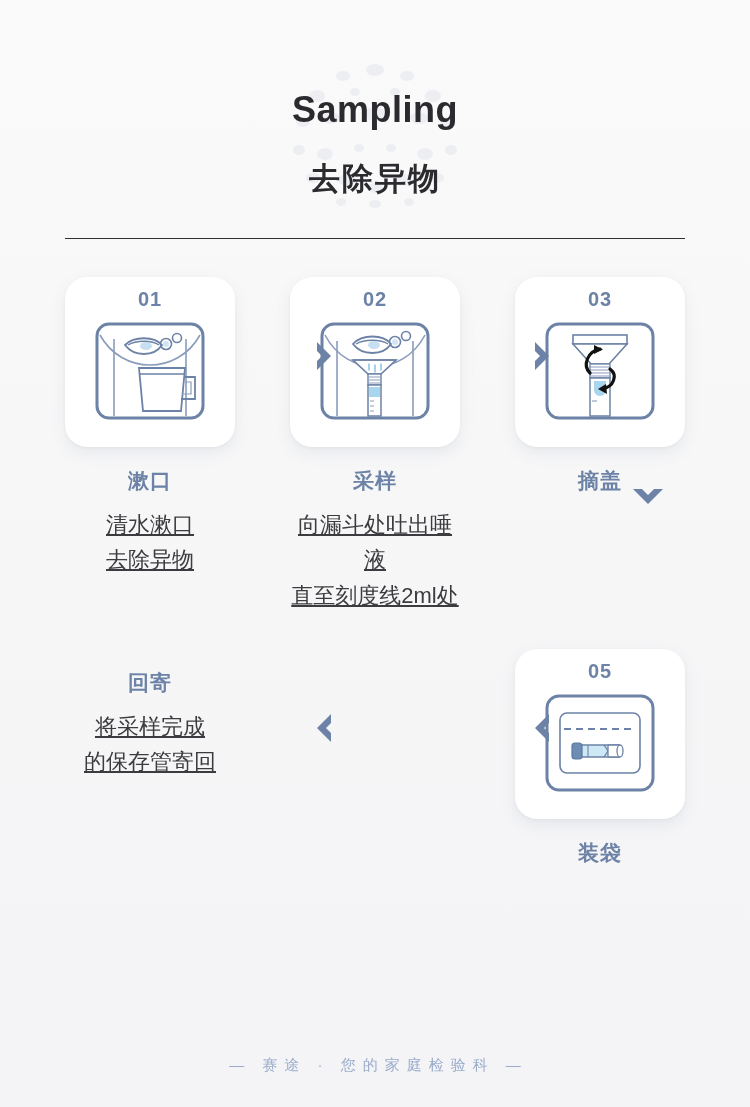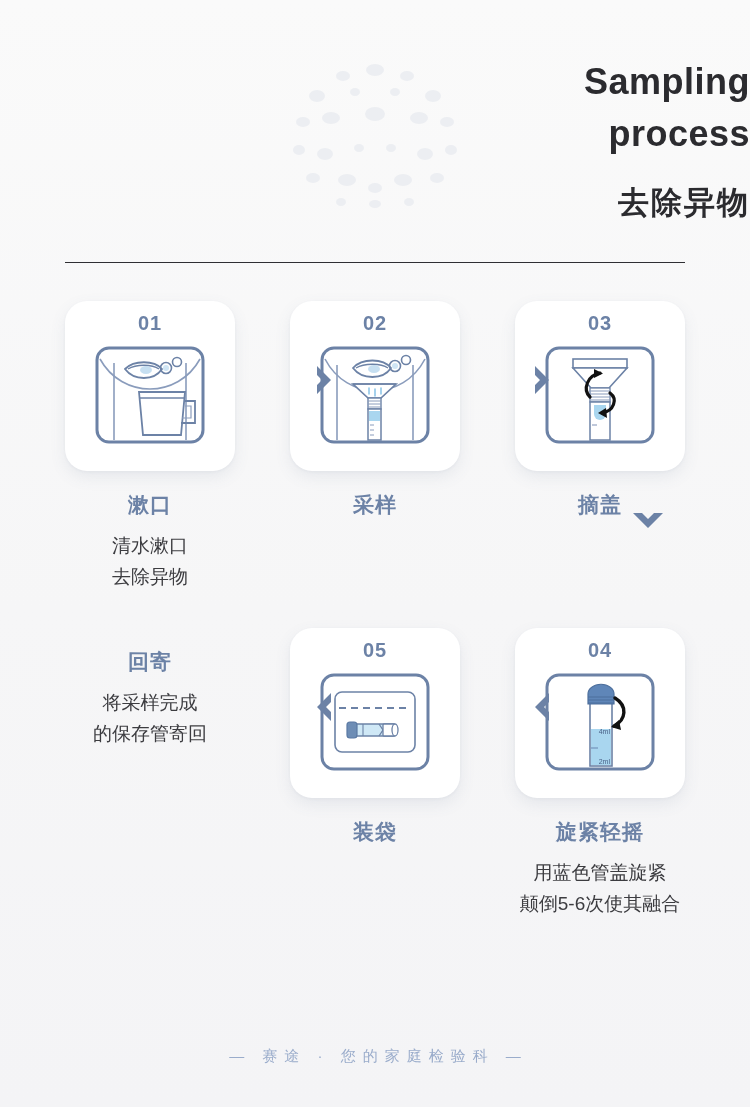--- a/index.html
+++ b/index.html
@@ -13,22 +13,22 @@
   .page {
     position: relative;
     width: 750px;
     height: 1107px;
     background: linear-gradient(180deg, #fafafa 0%, #f6f6f7 55%, #f4f4f6 100%);
   }
 
   
   .header {
     position: relative;
-    padding-top: 56px;
-    text-align: right;
+    padding-top: 84px;
+    text-align: center;
   }
   .dots-wrap {
     position: absolute;
     left: 50%;
     top: 62px;
     width: 180px;
     height: 150px;
     transform: translateX(-50%);
     pointer-events: none;
   }
@@ -109,25 +109,26 @@
   .step-title {
     margin-top: 20px;
     font-size: 21px;
     font-weight: bold;
     color: #6c82a6;
     letter-spacing: 1px;
     text-align: right;
   }
   .step-desc {
     margin-top: 12px;
-    font-size: 19px;
+    font-size: 22px;
     line-height: 1.6;
     color: #3c3c40;
     text-align: center;
     white-space: pre-line;
+    text-decoration: underline;
   }
 
   
   .conn {
     position: absolute;
     color: #6c82a6;
     display: flex;
     align-items: center;
     justify-content: center;
   }
@@ -140,21 +141,21 @@
     left: 565px;
     top: 208px;
     color: #6c82a6;
   }
 
   
   .footer {
     position: absolute;
     left: 0;
     right: 0;
-    bottom: 41px;
+    bottom: 32px;
     text-align: center;
     font-size: 15px;
     color: #9aaccb;
     letter-spacing: 7px;
     text-indent: 7px;
   }
 </style>
 </head>
 <body>
 
@@ -190,21 +191,20 @@
           <ellipse cx="90" cy="126" rx="7" ry="5"></ellipse>
           <ellipse cx="90" cy="142" rx="6" ry="4"></ellipse>
           <ellipse cx="56" cy="140" rx="5" ry="4"></ellipse>
           <ellipse cx="124" cy="140" rx="5" ry="4"></ellipse>
         </g>
       </svg>
     </div>
 
     <div class="title-en">
       <div>Sampling</div>
-      <div>process</div>
     </div>
     <div class="title-cn">去除异物</div>
     <div class="divider"></div>
   </div>
 
   <div class="steps">
 
     <div class="row">
 
       <div class="step">
@@ -261,20 +261,22 @@
               <rect x="51" y="55" width="13" height="11" fill="#ffffff" stroke="#6c82a6" stroke-width="1.4"></rect>
               <path d="M51 58 L64 58 M51 61 L64 61 M51 64 L64 64" stroke="#8a9cbc" stroke-width="1"></path>
 
               <rect x="51" y="66" width="13" height="31" fill="#ffffff" stroke="#6c82a6" stroke-width="1.5"></rect>
               <rect x="52" y="68" width="11" height="10" fill="#a9d6ef"></rect>
               <path d="M53 82 l4 0 M53 87 l4 0 M53 92 l4 0" stroke="#8a9cbc" stroke-width="1"></path>
             </svg>
           </div>
         </div>
         <div class="step-title">采样</div>
+        <div class="step-desc">向漏斗处吐出唾液
+直至刻度线2ml处</div>
       </div>
 
       <div class="step">
         <div class="card">
           <div class="card-num">03</div>
           <div class="card-art">
             <svg width="116" height="104" viewBox="0 0 116 104">
               <rect x="5" y="5" width="106" height="94" rx="12" fill="none" stroke="#6c82a6" stroke-width="3"></rect>
 
               <rect x="31" y="16" width="54" height="9" fill="#ffffff" stroke="#6c82a6" stroke-width="1.6"></rect>
@@ -332,47 +334,20 @@
               <path d="M46 54 L46 66" stroke="#6c82a6" stroke-width="1.1"></path>
               <path d="M62 54 L66 60 L62 66" fill="none" stroke="#6c82a6" stroke-width="1.3"></path>
               <rect x="66" y="54" width="12" height="12" rx="1" fill="#ffffff" stroke="#6c82a6" stroke-width="1.3"></rect>
               <ellipse cx="78" cy="60" rx="3" ry="6" fill="#ffffff" stroke="#6c82a6" stroke-width="1.3"></ellipse>
             </svg>
           </div>
         </div>
         <div class="step-title">装袋</div>
       </div>
 
-      <div class="step">
-        <div class="card">
-          <div class="card-num">04</div>
-          <div class="card-art">
-            <svg width="116" height="104" viewBox="0 0 116 104">
-              <rect x="5" y="5" width="106" height="94" rx="12" fill="none" stroke="#6c82a6" stroke-width="3"></rect>
-
-              <rect x="48" y="30" width="22" height="66" fill="#ffffff" stroke="#6c82a6" stroke-width="1.6"></rect>
-
-              <rect x="49" y="59" width="20" height="36" fill="#a9d6ef"></rect>
-
-              <text x="68" y="64" font-family="'Liberation Sans', sans-serif" font-size="7" fill="#4a6288" text-anchor="end">4ml</text>
-              <text x="68" y="94" font-family="'Liberation Sans', sans-serif" font-size="7" fill="#4a6288" text-anchor="end">2ml</text>
-              <path d="M49 78 l7 0" stroke="#6f8fb7" stroke-width="1.1"></path>
-
-              <path d="M46 24 a12 9 0 0 1 26 0 L72 34 L46 34 Z" fill="#5f86b8" stroke="#4d6f9c" stroke-width="1.2"></path>
-              <path d="M46 27 L72 27 M46 30 L72 30 M46 33 L72 33" stroke="#4d6f9c" stroke-width="1"></path>
-
-              <path d="M73 28 C86 36, 84 50, 72 56" fill="none" stroke="#111111" stroke-width="3.4" stroke-linecap="round"></path>
-              <path d="M77 50 L69 57 L79 60 Z" fill="#111111"></path>
-            </svg>
-          </div>
-        </div>
-        <div class="step-title">旋紧轻摇</div>
-        <div class="step-desc">用蓝色管盖旋紧
-颠倒5-6次使其融合</div>
-      </div>
 
       <div class="conn conn-r2a">
         <svg width="22" height="34" viewBox="0 0 22 34">
           <path d="M18 3 L4 17 L18 31 L18 22 L13 17 L18 12 Z" fill="#6c82a6"></path>
         </svg>
       </div>
       <div class="conn conn-r2b">
         <svg width="22" height="34" viewBox="0 0 22 34">
           <path d="M18 3 L4 17 L18 31 L18 22 L13 17 L18 12 Z" fill="#6c82a6"></path>
         </svg>

